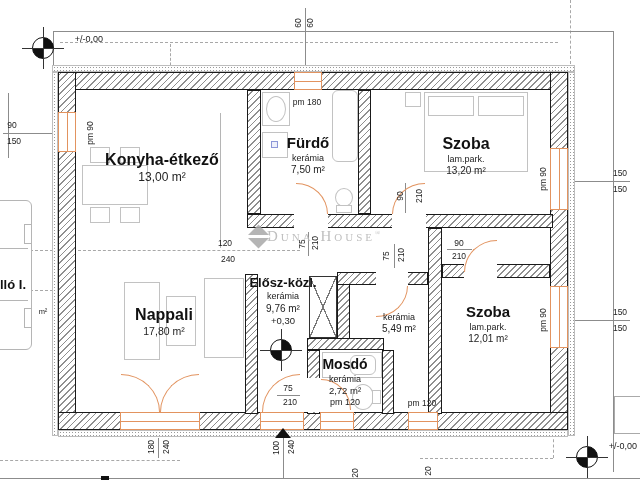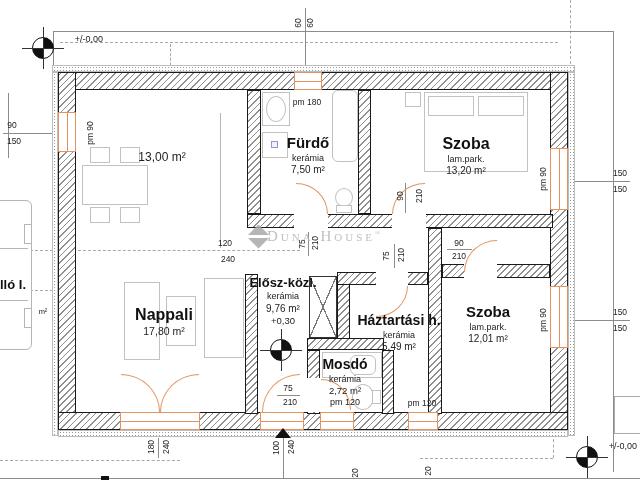--- a/index.html
+++ b/index.html
@@ -189,20 +189,21 @@
   <div class="lvl" style="left:576px;top:446px;"></div>
   <span class="dim lvl-txt" style="left:89px;top:39px;">+/-0,00</span>
   <span class="dim lvl-txt" style="left:623px;top:446px;">+/-0,00</span>
 
   <div class="wm" style="left:250px;top:228px;">
     <span class="wm-diamond"></span>
     <span class="wm-text"><span>Duna House</span><sup>®</sup></span>
   </div>
 
   <div class="room" style="left:92px;top:150px;width:140px;">
+    <div class="room-name" style="font-size:16px;">Konyha-étkező</div>
     <div class="room-sub" style="font-size:12px;">13,00 m²</div>
   </div>
   <div class="room" style="left:268px;top:134px;width:80px;">
     <div class="room-name" style="font-size:15px;">Fürdő</div>
     <div class="room-sub">kerámia</div>
     <div class="room-sub" style="font-size:10px;">7,50 m²</div>
   </div>
   <div class="room" style="left:426px;top:134px;width:80px;">
     <div class="room-name" style="font-size:16px;">Szoba</div>
     <div class="room-sub">lam.park.</div>
@@ -212,21 +213,20 @@
     <div class="room-name" style="font-size:16px;">Nappali</div>
     <div class="room-sub" style="font-size:10.5px;">17,80 m²</div>
   </div>
   <div class="room" style="left:243px;top:275px;width:80px;">
     <div class="room-name" style="font-size:13px;">Elősz-közl.</div>
     <div class="room-sub">kerámia</div>
     <div class="room-sub" style="font-size:10px;">9,76 m²</div>
     <div class="room-sub" style="font-size:9.5px;">+0,30</div>
   </div>
   <div class="room" style="left:349px;top:312px;width:100px;">
-    <div class="room-name" style="font-size:14px;">Háztartási h.</div>
     <div class="room-sub">kerámia</div>
     <div class="room-sub" style="font-size:10px;">5,49 m²</div>
   </div>
   <div class="room" style="left:448px;top:303px;width:80px;">
     <div class="room-name" style="font-size:15px;">Szoba</div>
     <div class="room-sub">lam.park.</div>
     <div class="room-sub" style="font-size:10px;">12,01 m²</div>
   </div>
   <div class="room" style="left:303px;top:356px;width:84px;">
     <div class="room-name" style="font-size:14px;">Mosdó</div>

